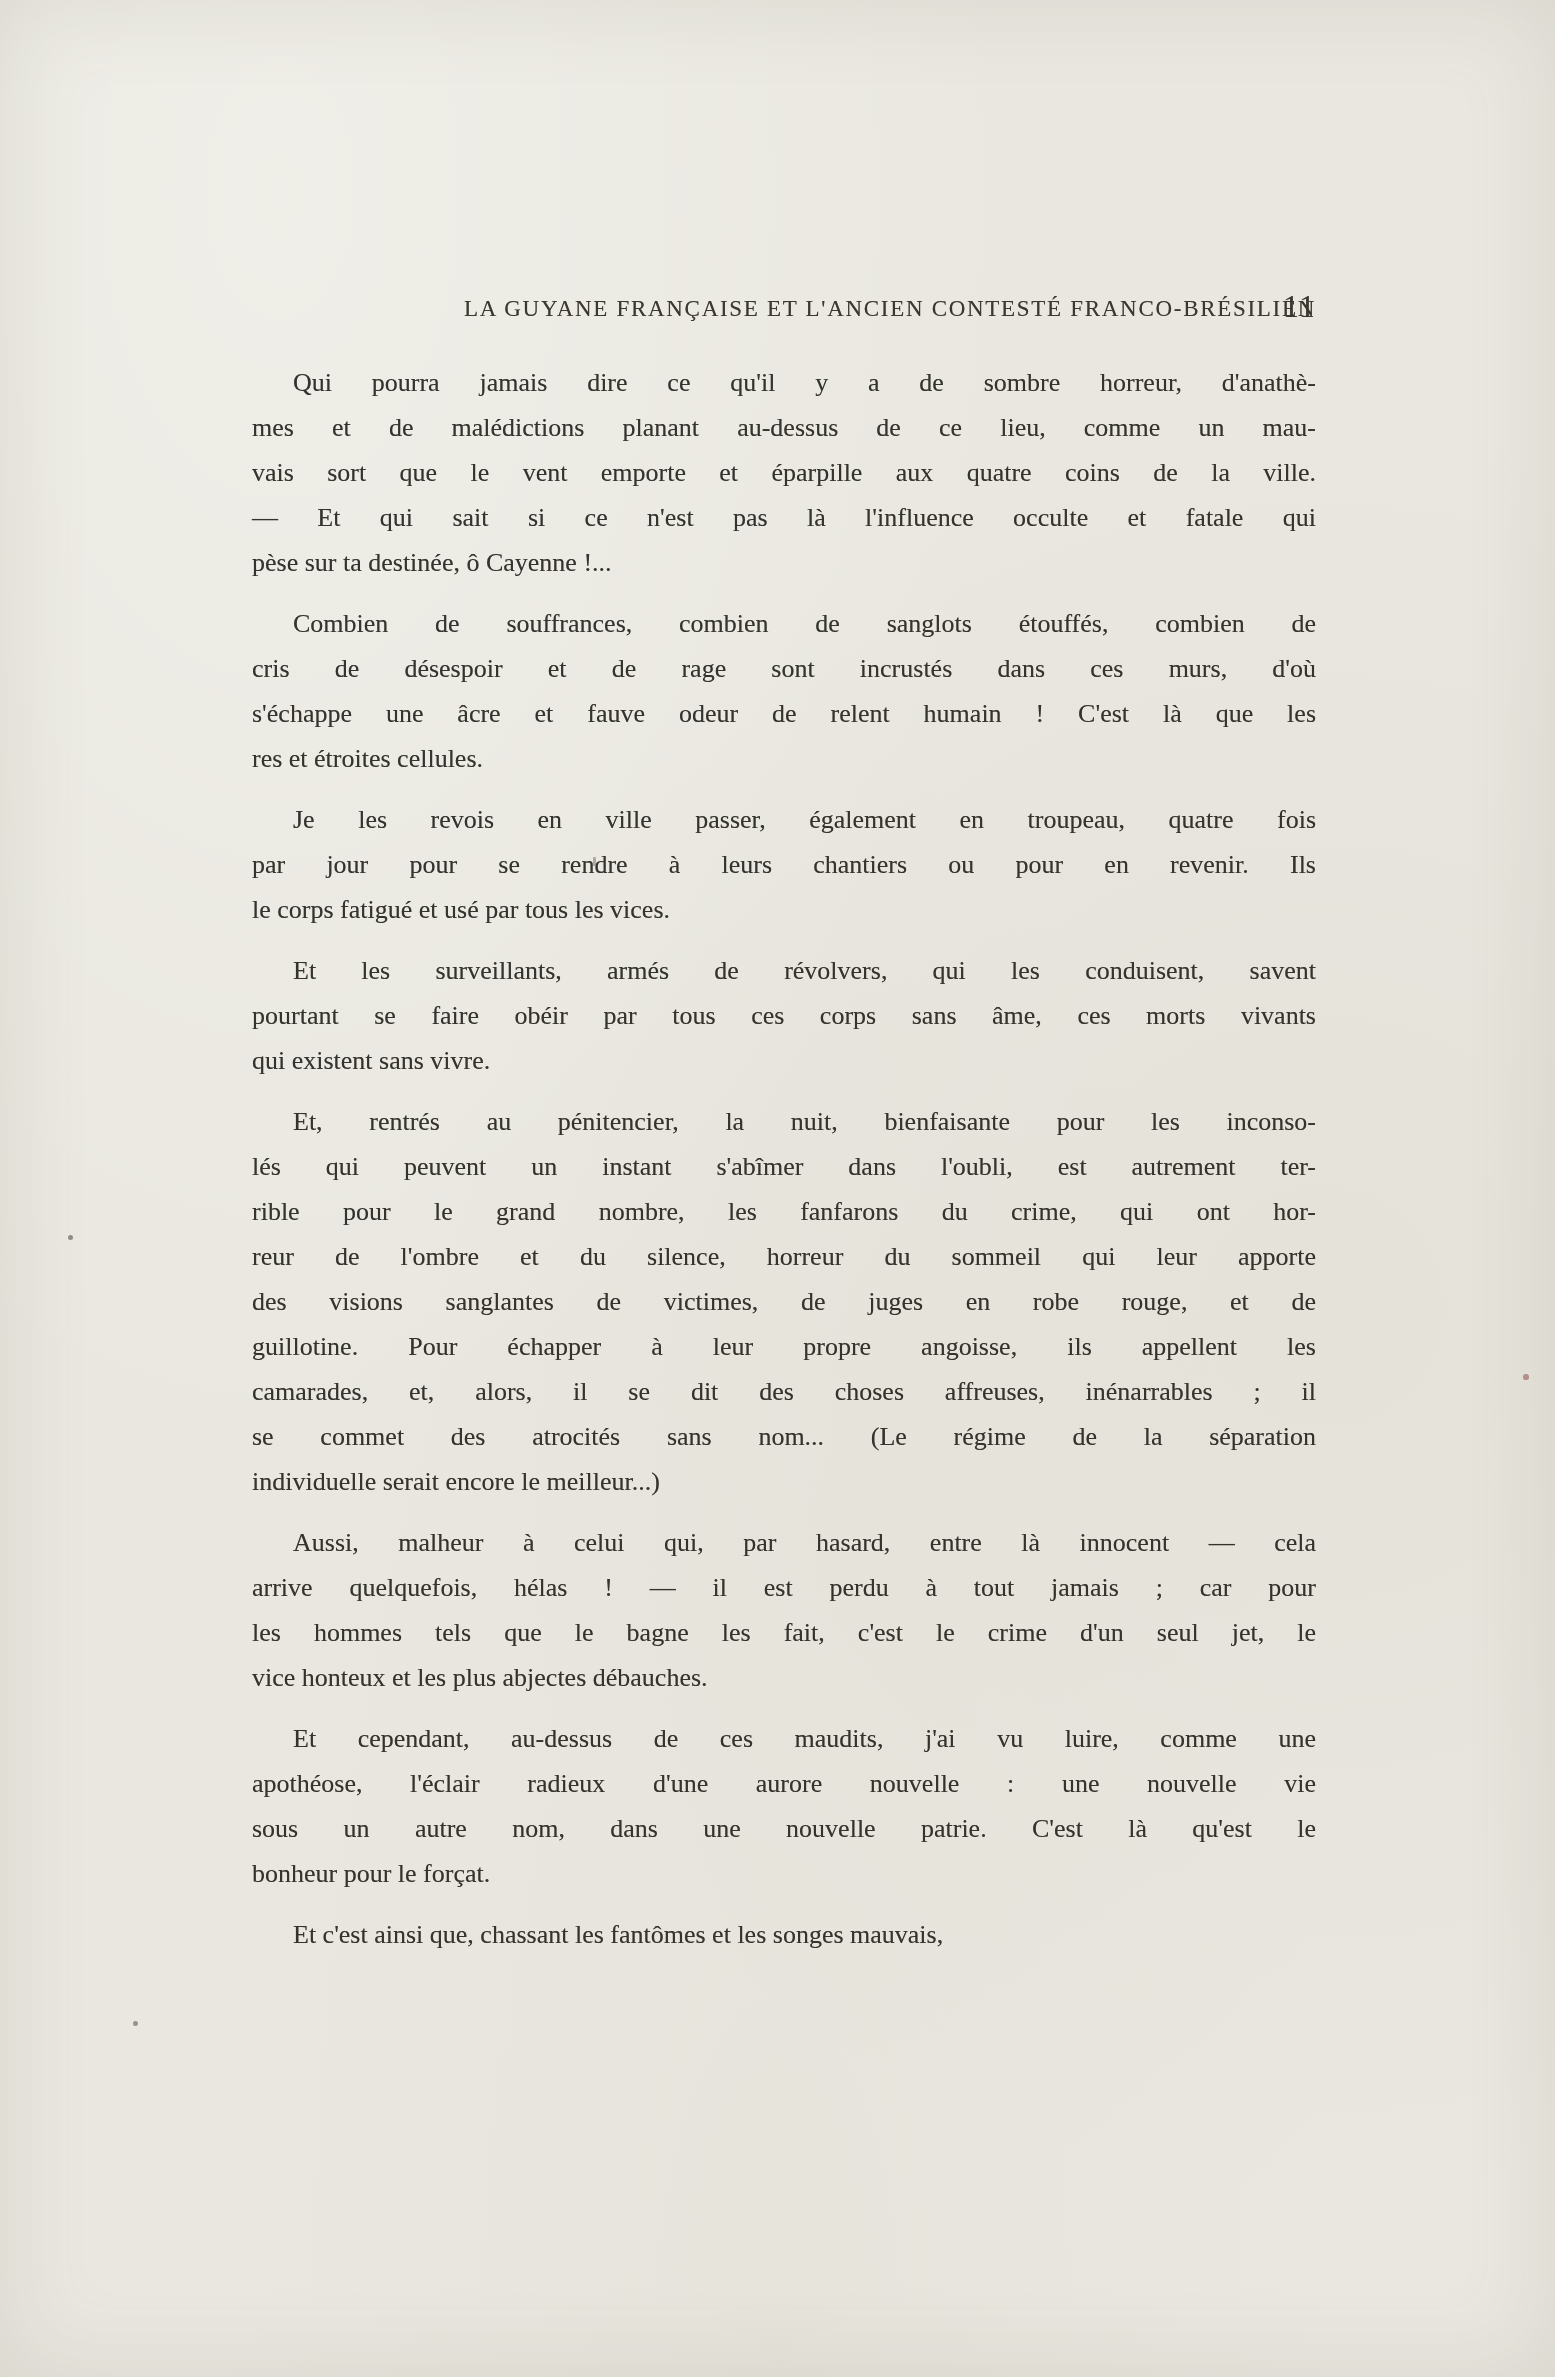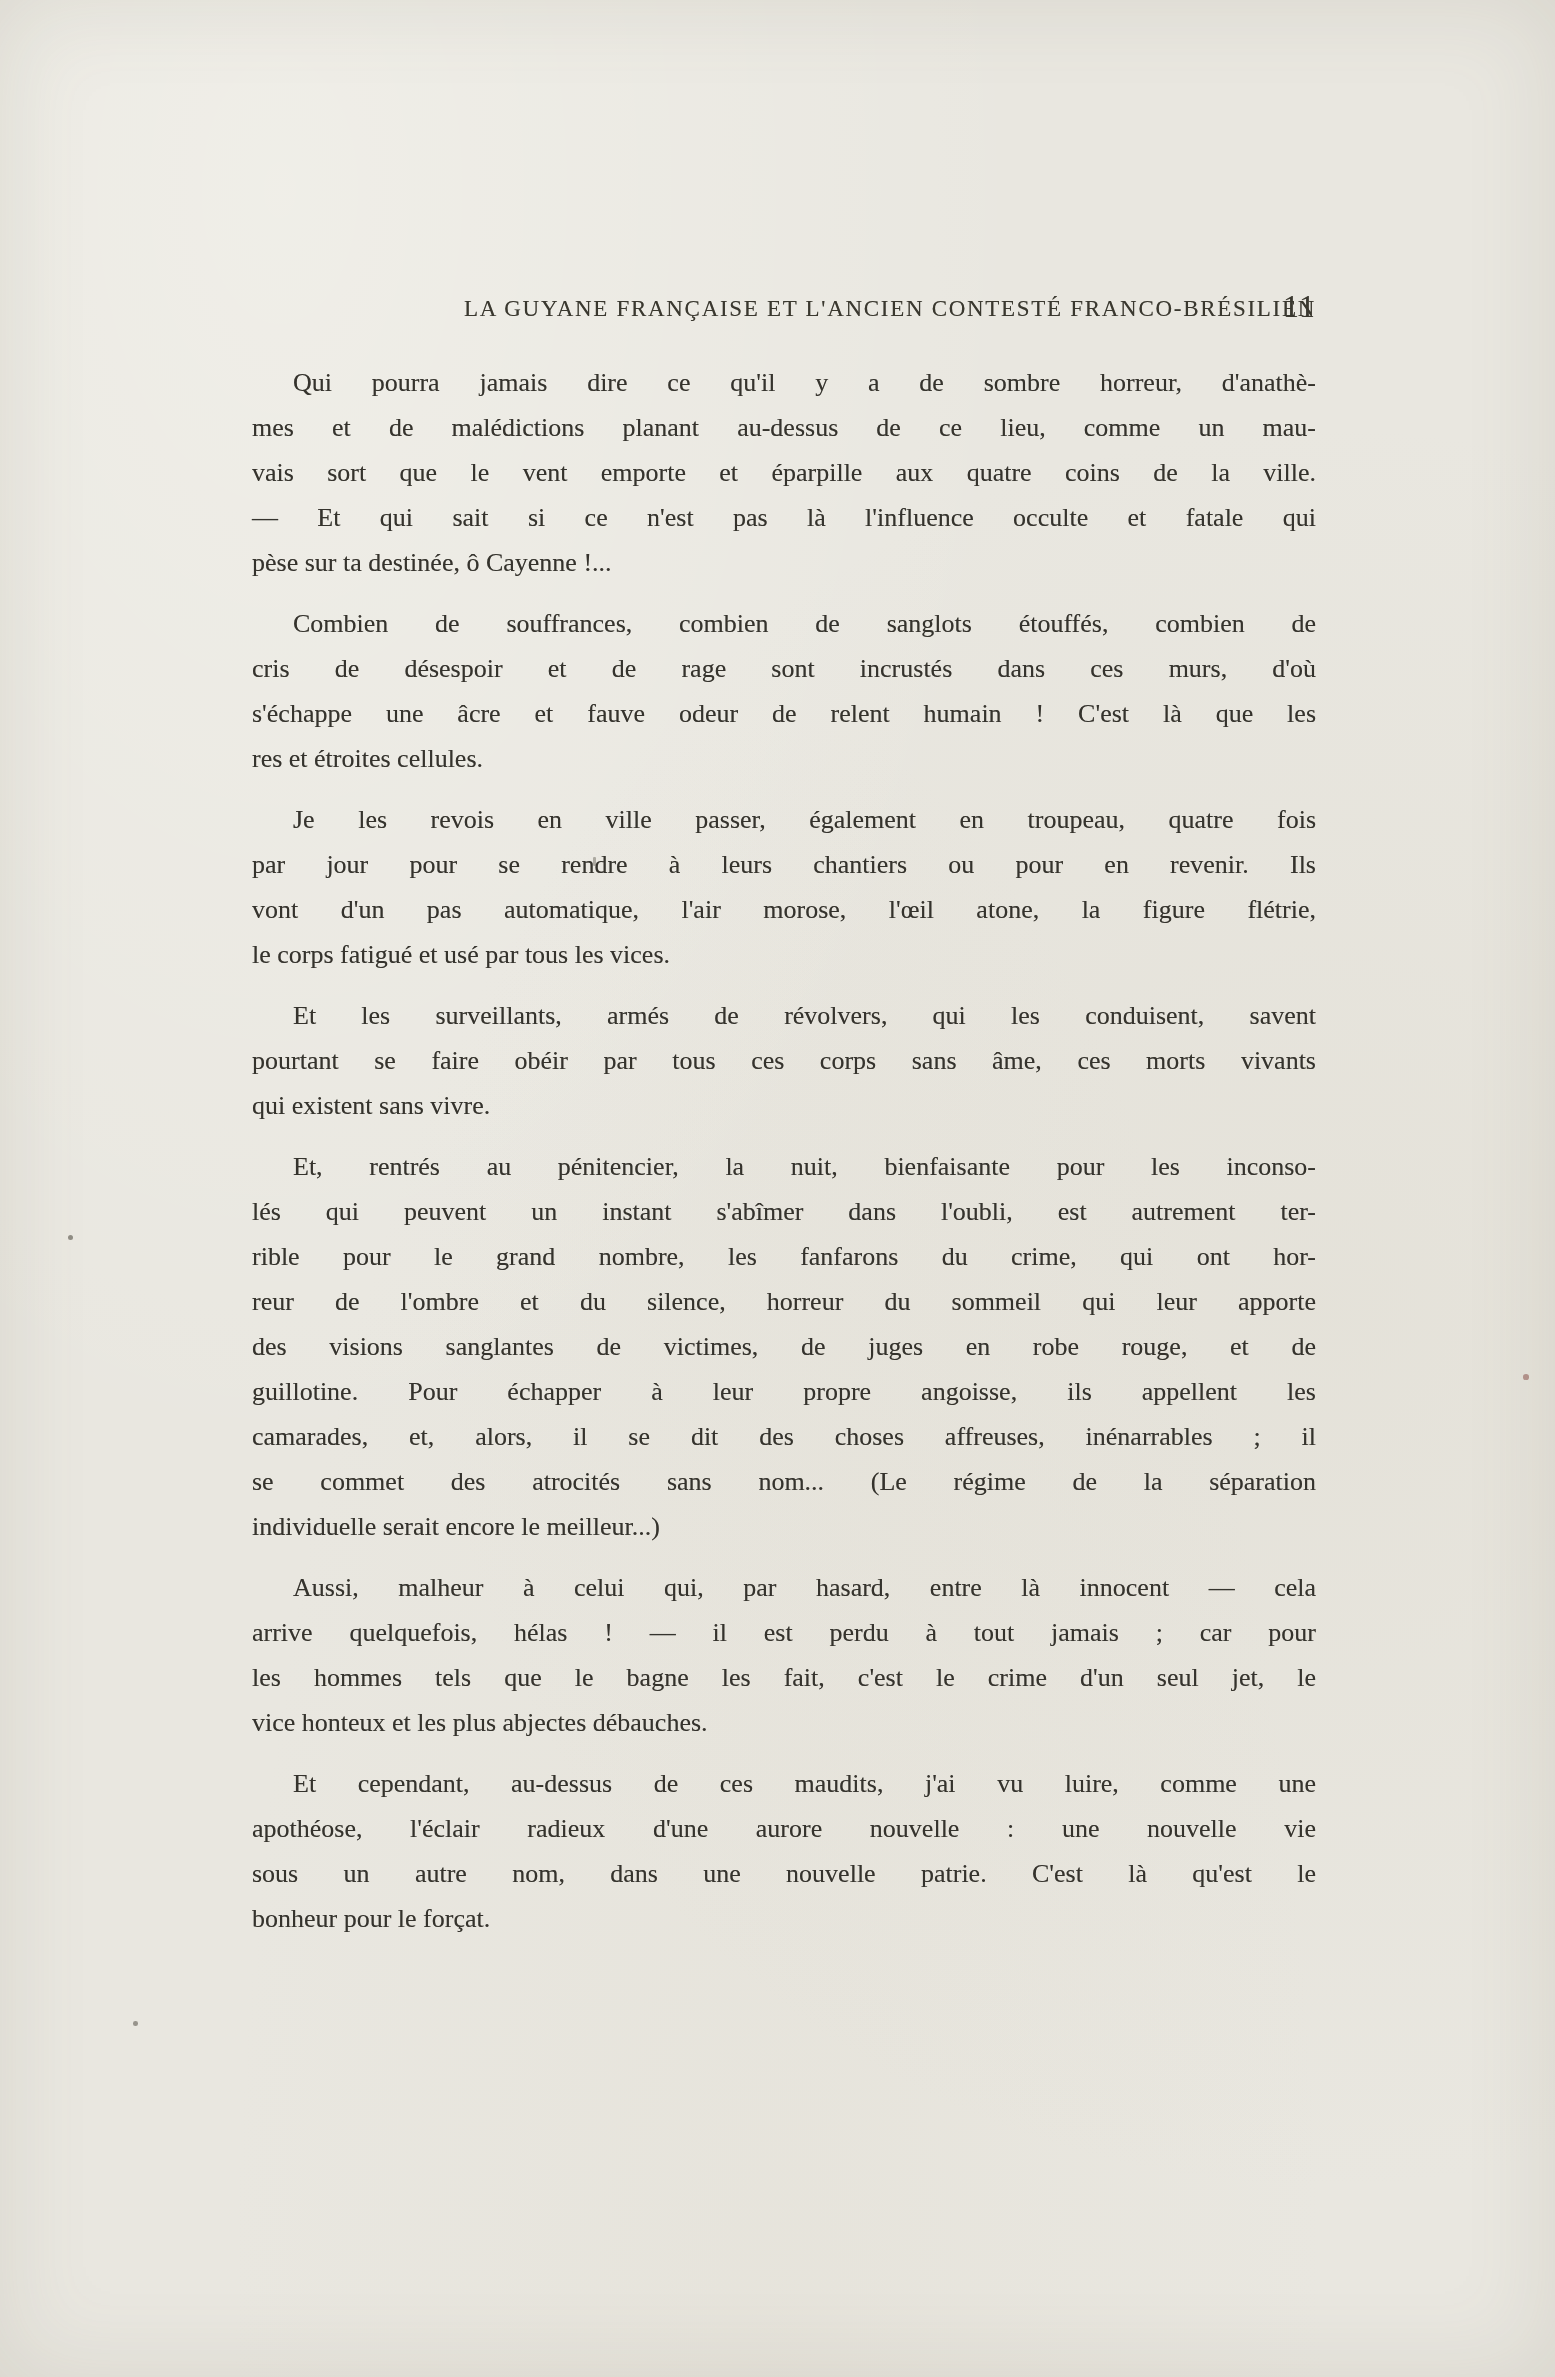--- a/index.html
+++ b/index.html
@@ -96,21 +96,20 @@
         </div>
         <div class="para">
           <div class="line first">Combien de souffrances, combien de sanglots étouffés, combien de</div>
           <div class="line">cris de désespoir et de rage sont incrustés dans ces murs, d'où</div>
           <div class="line">s'échappe une âcre et fauve odeur de relent humain ! C'est là que les</div>
           <div class="line last">res et étroites cellules.</div>
         </div>
         <div class="para">
           <div class="line first">Je les revois en ville passer, également en troupeau, quatre fois</div>
           <div class="line">par jour pour se rendre à leurs chantiers ou pour en revenir. Ils</div>
-          <div class="line">vont d'un pas automatique, l'air morose, l'œil atone, la figure flétrie,</div>
           <div class="line last">le corps fatigué et usé par tous les vices.</div>
         </div>
         <div class="para">
           <div class="line first">Et les surveillants, armés de révolvers, qui les conduisent, savent</div>
           <div class="line">pourtant se faire obéir par tous ces corps sans âme, ces morts vivants</div>
           <div class="line last">qui existent sans vivre.</div>
         </div>
         <div class="para">
           <div class="line first">Et, rentrés au pénitencier, la nuit, bienfaisante pour les inconso-</div>
           <div class="line">lés qui peuvent un instant s'abîmer dans l'oubli, est autrement ter-</div>
@@ -127,20 +126,23 @@
           <div class="line">arrive quelquefois, hélas ! — il est perdu à tout jamais ; car pour</div>
           <div class="line">les hommes tels que le bagne les fait, c'est le crime d'un seul jet, le</div>
           <div class="line last">vice honteux et les plus abjectes débauches.</div>
         </div>
         <div class="para">
           <div class="line first">Et cependant, au-dessus de ces maudits, j'ai vu luire, comme une</div>
           <div class="line">apothéose, l'éclair radieux d'une aurore nouvelle : une nouvelle vie</div>
           <div class="line">sous un autre nom, dans une nouvelle patrie. C'est là qu'est le</div>
           <div class="line last">bonheur pour le forçat.</div>
         </div>
+        <div class="para">
+          <div class="line first last">Et c'est ainsi que, chassant les fantômes et les songes mauvais,</div>
+        </div>
       </main>
   </div>
   <span class="speck speck-1"></span>
   <span class="speck speck-2"></span>
   <span class="speck speck-3"></span>
   <span class="speck speck-4"></span>
 </div>
 
 
 </body></html>

